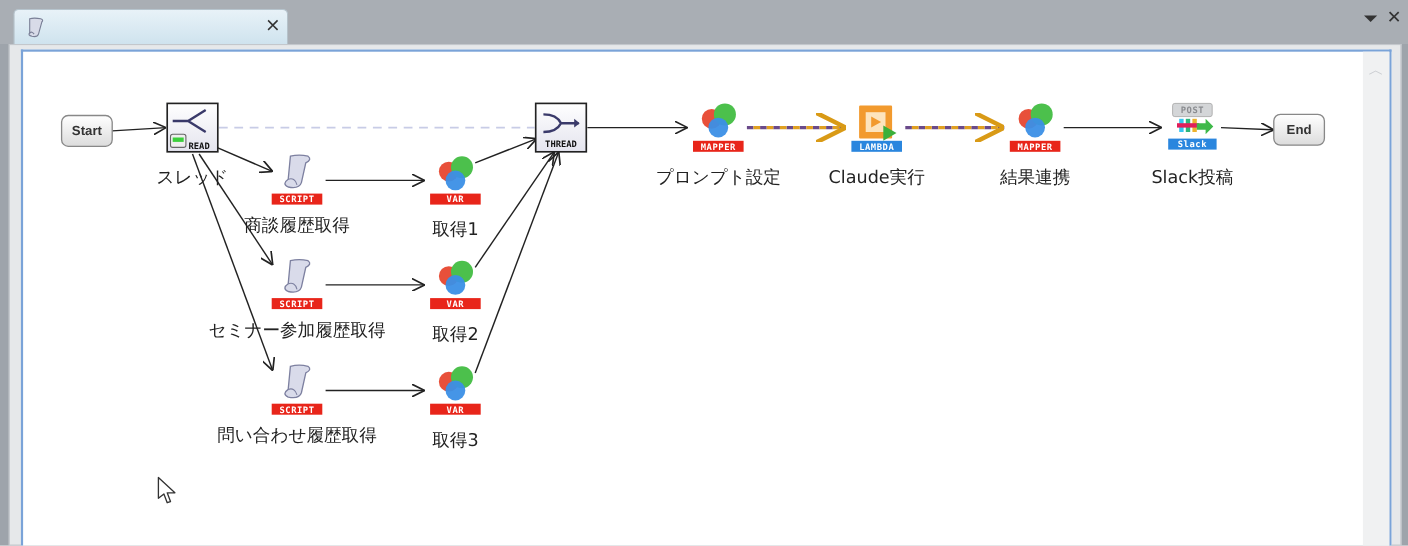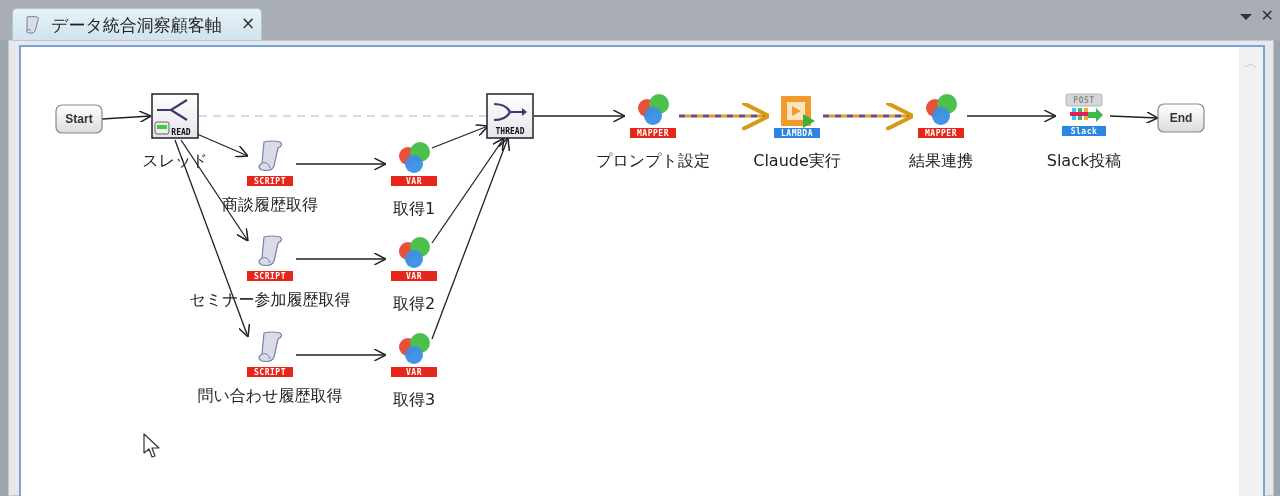--- a/index.html
+++ b/index.html
@@ -28,21 +28,20 @@
 </style>
 </head>
 <body>
 
 <div class="topbar">
   <div class="tab">
     <svg class="tab-icon" viewBox="0 0 18 20">
       <path d="M4 2 Q8 1 14 2 Q17 3 15 5 L12 16 Q11 19 6 18 Q2 17 4 15 Z" fill="#d8dbe8" stroke="#7a7f96" stroke-width="1"></path>
       <path d="M4 15 Q6 13 8 16" fill="none" stroke="#7a7f96" stroke-width="1"></path>
     </svg>
-    <span class="tab-title">データ統合洞察顧客軸</span>
     <span class="tab-close">×</span>
   </div>
   <div class="win-controls">
     <span><i class="menu-tri"></i></span>
     <span>✕</span>
   </div>
 </div>
 
 <div class="panel">
   <div class="canvas">

